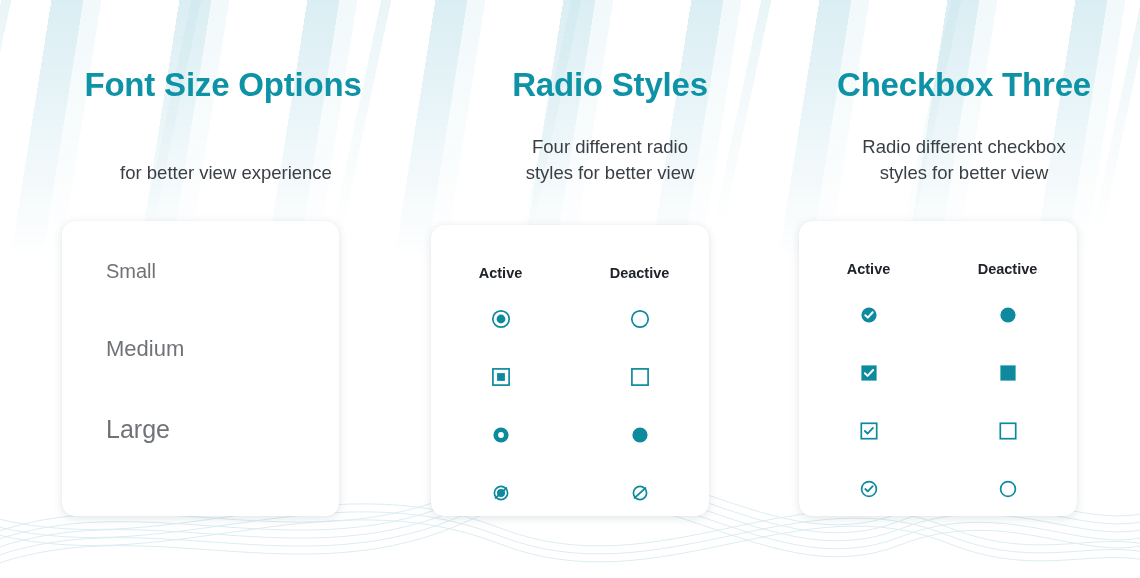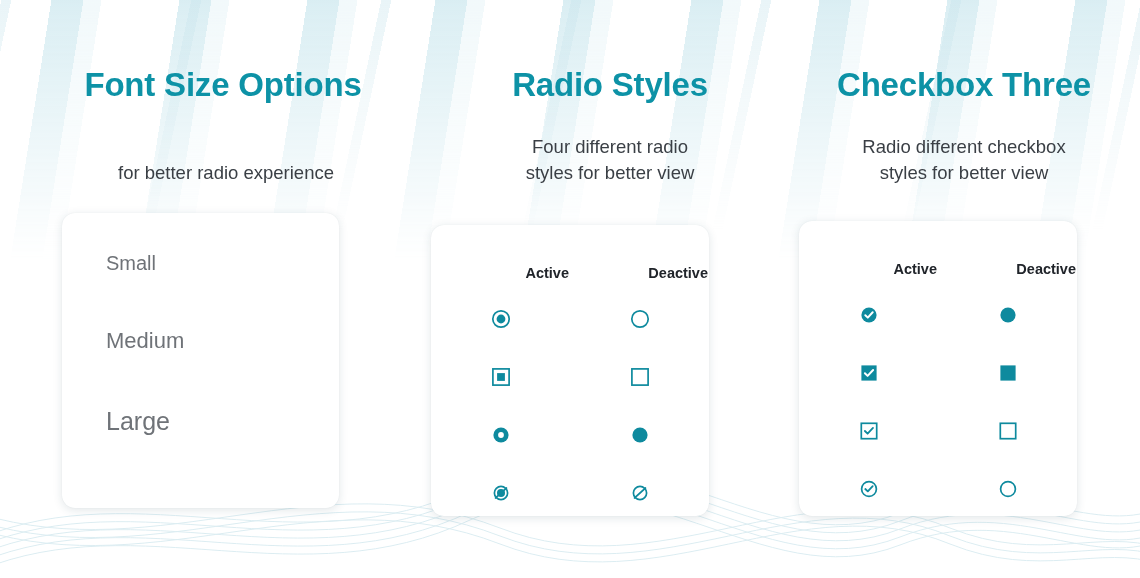--- a/index.html
+++ b/index.html
@@ -114,21 +114,21 @@
 
   
   .card {
     position: absolute;
     background: #fff;
     border-radius: 13px;
     box-shadow: 0 2px 10px rgba(25,60,80,0.13), 0 0 1px rgba(25,60,80,0.10);
   }
   .card-font {
     left: 62px;
-    top: 213px;
+    top: 221px;
     width: 277px;
     height: 295px;
     padding: 0;
   }
   .card-radio {
     left: 431px;
     top: 225px;
     width: 278px;
     height: 291px;
   }
@@ -157,21 +157,21 @@
     width: 100%;
     border-collapse: collapse;
     table-layout: fixed;
   }
   .state-table th {
     font-size: 14.5px;
     font-weight: bold;
     color: #20242a;
     padding-top: 40px;
     padding-bottom: 0;
-    text-align: right;
+    text-align: center;
   }
   .state-table td {
     text-align: center;
     height: 56px;
     vertical-align: middle;
   }
   .state-table tbody tr:first-child td { padding-top: 10px; }
   .icon-cell { line-height: 0; }
   .icon-cell svg { display: inline-block; vertical-align: middle; }
 </style>
@@ -194,21 +194,21 @@
     </g>
   </svg>
 </div>
 
 <div class="columns">
 
   <section class="column col-1">
     <h1 class="col-head">Font Size Options</h1>
     <p class="col-sub">
       <br>
-      <span>for better radio experience</span>
+      <span>for better view experience</span>
     </p>
   </section>
 
   <section class="column col-2">
     <h1 class="col-head">Radio Styles</h1>
     <p class="col-sub">
       <span>Four different radio</span><br>
       <span>styles for better view</span>
     </p>
   </section>

